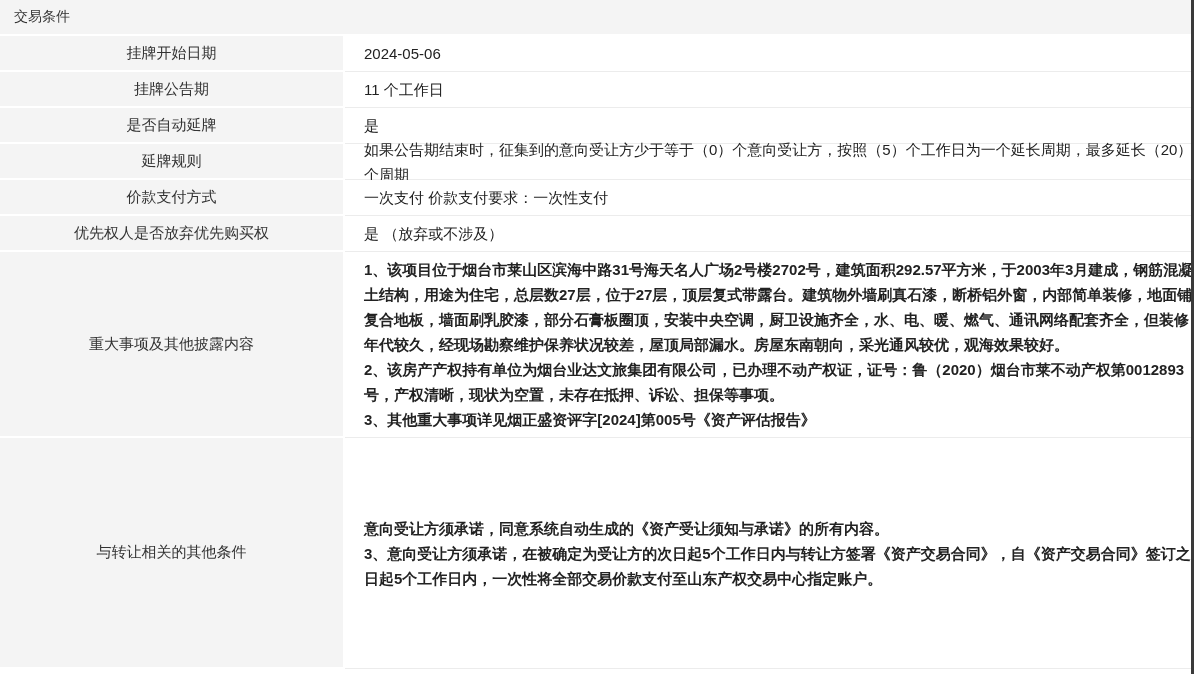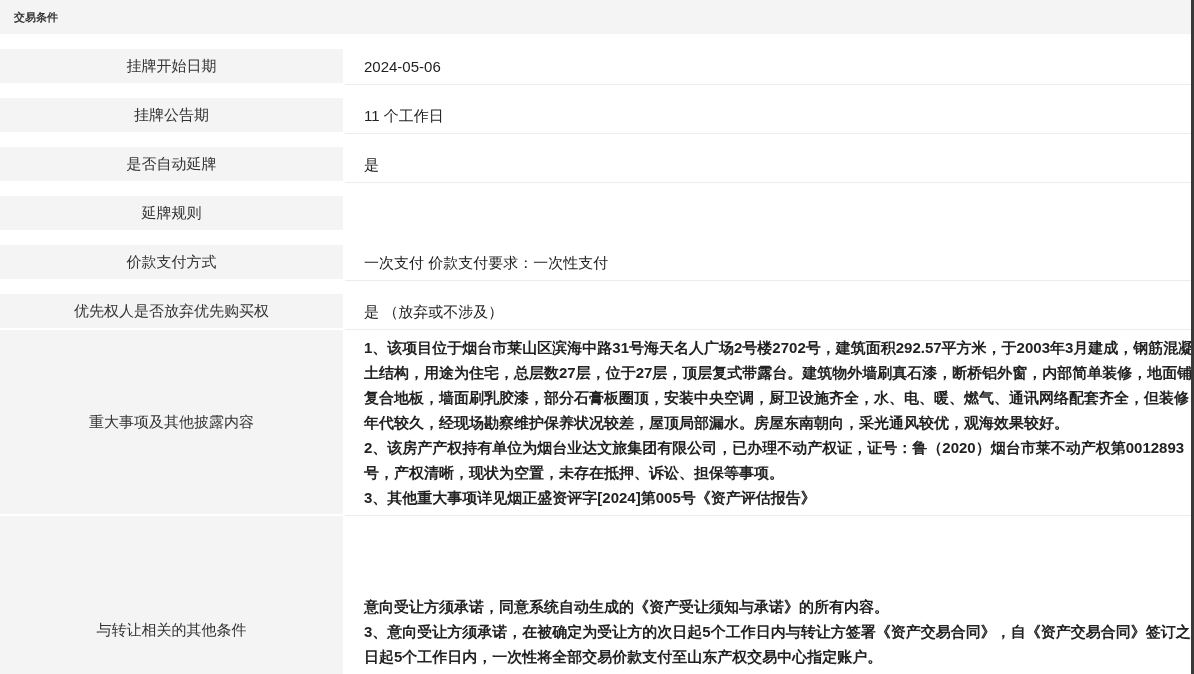--- a/index.html
+++ b/index.html
@@ -12,21 +12,21 @@
     overflow:hidden;
   }
   .page{width:1194px;}
   .section-header{
     height:36px;
     background:#f4f4f4;
     border-bottom:2px solid #ffffff;
     display:flex;align-items:center;
     padding-left:14px;
     box-sizing:border-box;
-    font-size:11px;font-weight:bold;color:#333;
+    font-size:14px;font-weight:normal;color:#333;
   }
   .row{display:flex;align-items:stretch;}
   .cell{box-sizing:border-box;}
   .label{
     width:345px;min-width:345px;
     background:#f4f4f4;
     border-bottom:2px solid #ffffff;
     border-right:2px solid #ffffff;
     display:flex;align-items:center;justify-content:center;
     text-align:center;
@@ -35,21 +35,21 @@
   }
   .value{
     flex:1;
     background:#ffffff;
     border-bottom:1px solid #ececec;
     display:flex;flex-direction:column;justify-content:center;
     padding-left:19px;
     font-size:15px;color:#222;
     line-height:25px;
   }
-  .h36{height:36px;margin-top:13px;}
+  .h36{height:36px;}
   .h186{height:186px;}
   .h231{height:231px;}
   .para{line-height:25px;font-weight:bold;}
   .right-edge{
     position:absolute;top:0;right:0;
     width:3px;height:674px;
     background:#3a3a3a;
   }
 </style>
 </head>
@@ -69,20 +69,21 @@
     <div class="cell value">11 个工作日</div>
   </div>
 
   <div class="row h36">
     <div class="cell label">是否自动延牌</div>
     <div class="cell value">是</div>
   </div>
 
   <div class="row h36">
     <div class="cell label">延牌规则</div>
+    <div class="cell value">如果公告期结束时，征集到的意向受让方少于等于（0）个意向受让方，按照（5）个工作日为一个延长周期，最多延长（20）个周期</div>
   </div>
 
   <div class="row h36">
     <div class="cell label">价款支付方式</div>
     <div class="cell value">一次支付 价款支付要求：一次性支付</div>
   </div>
 
   <div class="row h36">
     <div class="cell label">优先权人是否放弃优先购买权</div>
     <div class="cell value">是 （放弃或不涉及）</div>

